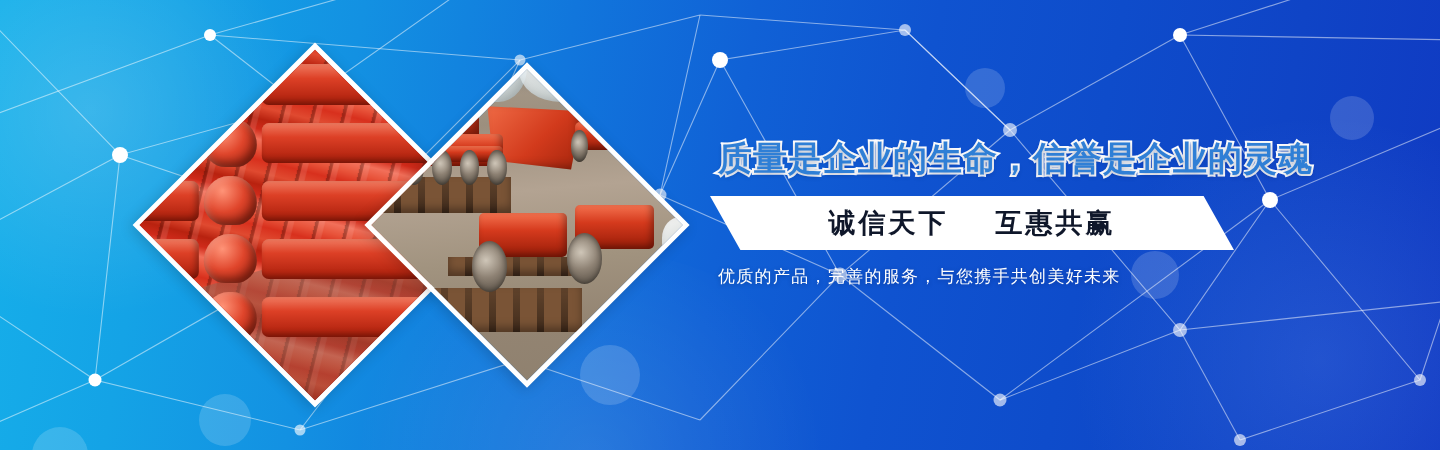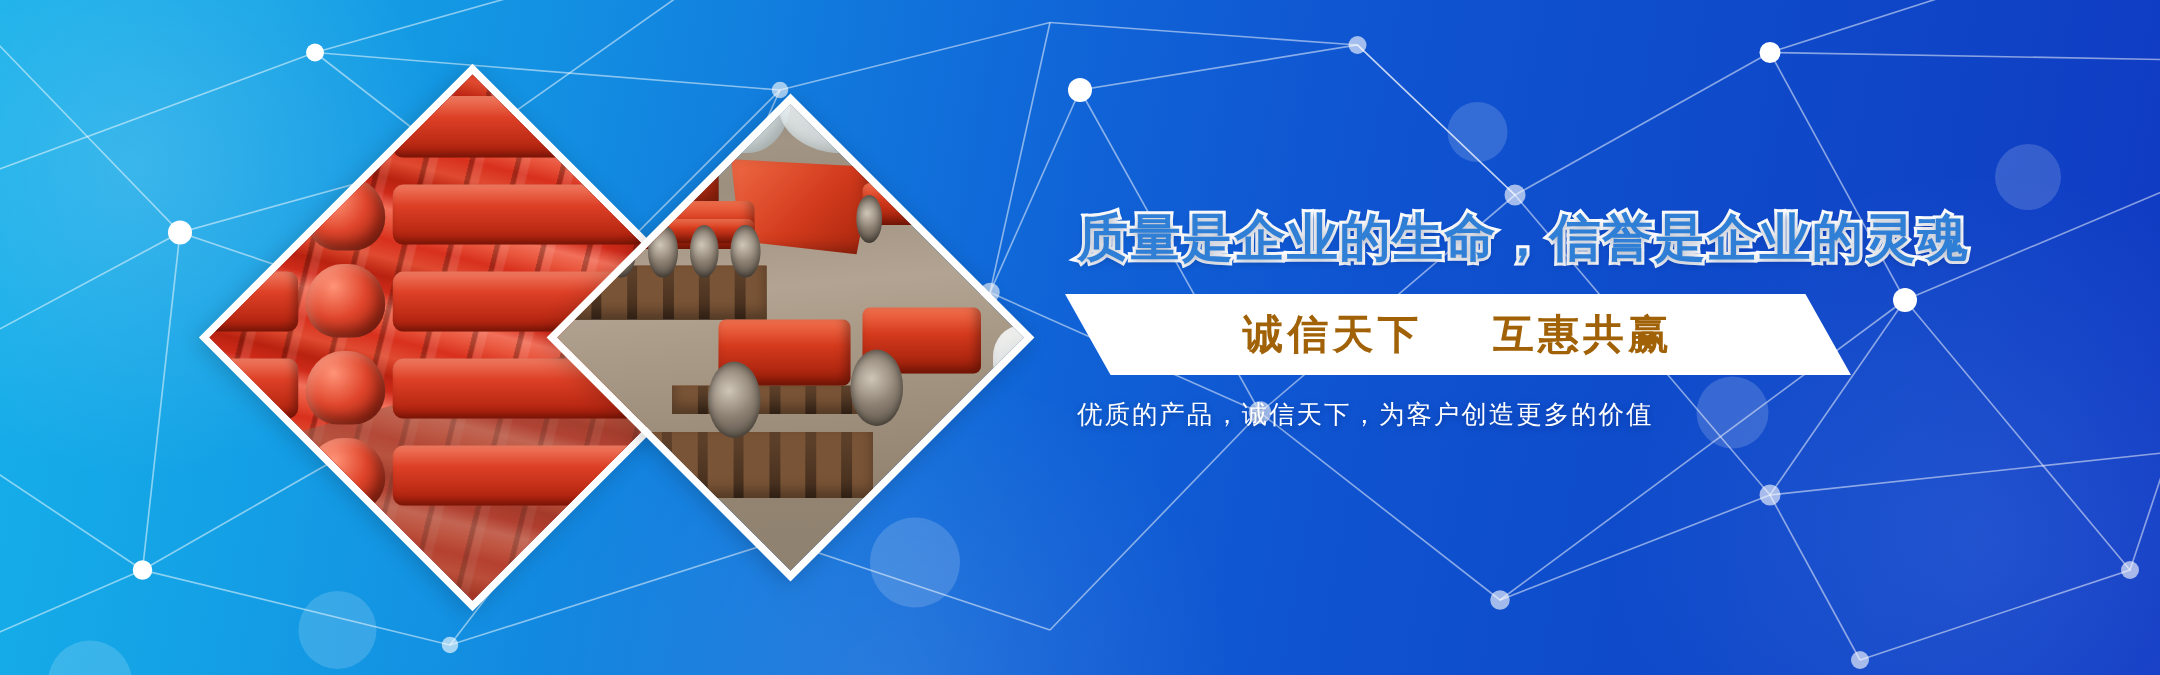--- a/index.html
+++ b/index.html
@@ -159,21 +159,21 @@
     box-shadow: 0 3px 10px rgba(0,15,60,0.18);
   }
   .ribbon-text {
     position: absolute;
     left: 0; right: 0;
     top: 50%;
     transform: translateY(-50%);
     text-align: center;
     font-size: 27px;
     font-weight: bold;
-    color: #a16207;
+    color: #0f172a;
     letter-spacing: 3px;
     white-space: nowrap;
   }
   .ribbon-text .gap { display: inline-block; width: 26px; }
 
   .sub-line {
     position: absolute;
     left: 718px;
     font-size: 17px;
     color: #ffffff;
@@ -320,15 +320,15 @@
   <div class="headline">质量是企业的生命，信誉是企业的灵魂</div>
 
   <div class="ribbon">
     <div class="ribbon-text">
       <span>诚信天下</span>
       <span class="gap"></span>
       <span>互惠共赢</span>
     </div>
   </div>
 
-  <div class="sub-line sub-1">优质的产品，诚信天下，为客户创造更多的价值</div>
+  <div class="sub-line sub-1">优质的产品，完善的服务，与您携手共创美好未来</div>
 
 </div>
 
 </body></html>

